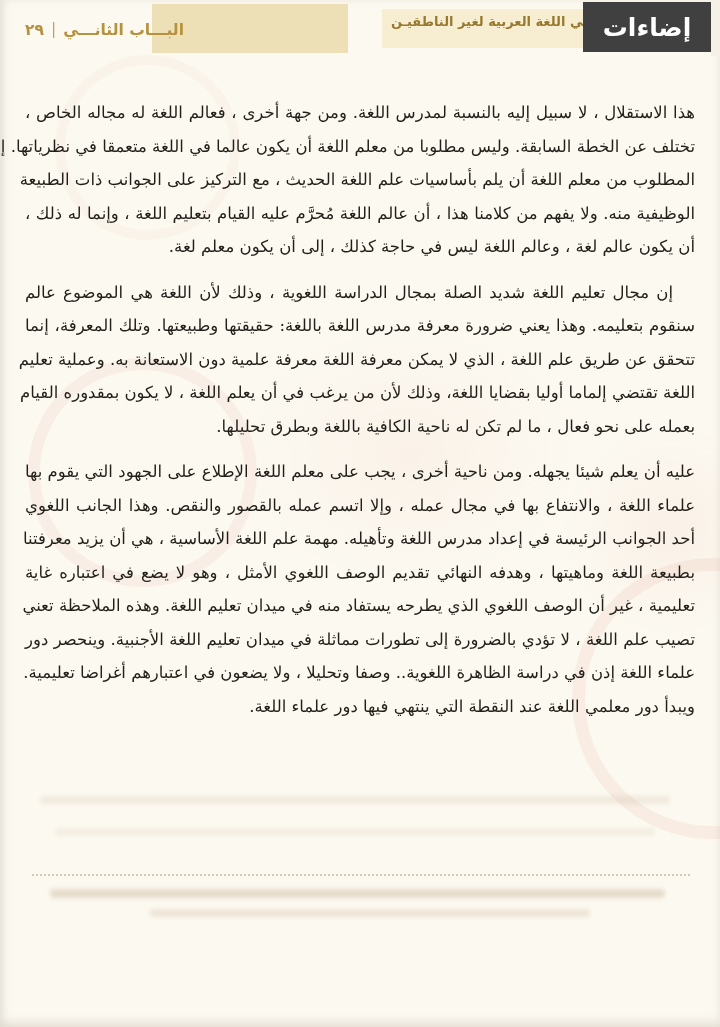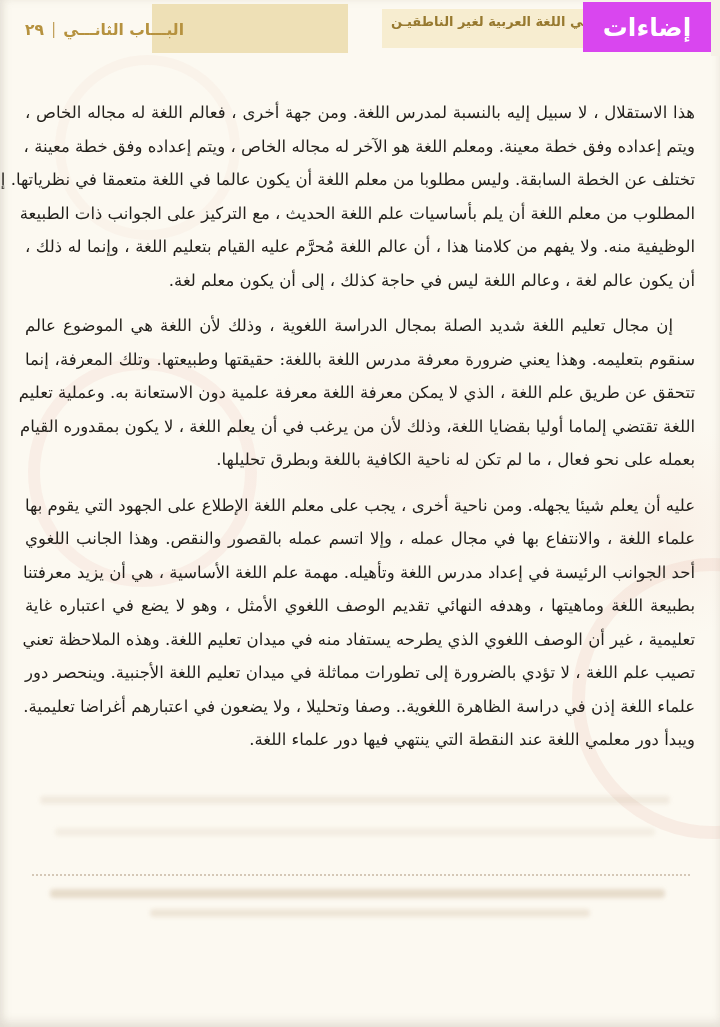--- a/index.html
+++ b/index.html
@@ -7,21 +7,21 @@
     position:relative; width:720px; height:1027px; margin:0 auto;
     background:#fcf9f1; overflow:hidden;
     font-family:"DejaVu Sans", sans-serif;
     box-shadow:inset 0 -6px 10px rgba(120,110,90,.12), inset 4px 0 8px rgba(120,110,90,.10);
   }
   
   .band-dark  { position:absolute; left:152px; top:4px;  width:196px; height:49px; background:#eee0b6; }
   .band-light { position:absolute; left:347px; top:9px;  width:236px; height:39px; background:#f7edd0;
                 display:flex; align-items:center; justify-content:flex-end;margin-left:35px; }
   .band-title { direction:rtl; font-size:13px; font-weight:bold; color:#97792f; letter-spacing:.2px; }
-  .tab-gold   { position:absolute; left:583px; top:2px;  width:128px; height:50px; background:#d946ef;
+  .tab-gold   { position:absolute; left:583px; top:2px;  width:128px; height:50px; background:#404040;
                 display:flex; align-items:center; justify-content:center; }
   .tab-label  { color:#ffffff; font-size:25px; font-weight:bold; direction:rtl; }
   .page-edge-right { position:absolute; left:711px; top:0; width:9px; height:56px; background:#f5f1e6; }
   .corner { position:absolute; left:25px; top:16px; height:28px; display:flex; direction:rtl;
             align-items:center; gap:7px; color:#b6923f; font-size:15.5px; font-weight:bold; }
   .corner .divider { font-weight:normal; color:#c2a25d; transform:translateY(-1px); }
   
   .content { position:absolute; left:25px; top:84px; width:670px; direction:rtl;
              color:#221f1a; font-size:16.5px; font-family:"DejaVu Serif", serif; }
   .para { margin:12px 0 11px 0; }
@@ -69,21 +69,20 @@
   <div class="page-edge-right"></div>
   <div class="corner">
     <span>البـــاب الثانـــي</span>
     <span class="divider">|</span>
     <span>٢٩</span>
   </div>
 
   <div class="content">
     <div class="para">
       <div class="line">هذا الاستقلال ، لا سبيل إليه بالنسبة لمدرس اللغة. ومن جهة أخرى ، فعالم اللغة له مجاله الخاص ،</div>
-      <div class="line">ويتم إعداده وفق خطة معينة. ومعلم اللغة هو الآخر له مجاله الخاص ، ويتم إعداده وفق خطة معينة ،</div>
       <div class="line">تختلف عن الخطة السابقة. وليس مطلوبا من معلم اللغة أن يكون عالما في اللغة متعمقا في نظرياتها. إن</div>
       <div class="line">المطلوب من معلم اللغة أن يلم بأساسيات علم اللغة الحديث ، مع التركيز على الجوانب ذات الطبيعة</div>
       <div class="line">الوظيفية منه. ولا يفهم من كلامنا هذا ، أن عالم اللغة مُحرَّم عليه القيام بتعليم اللغة ، وإنما له ذلك ،</div>
       <div class="line pl">أن يكون عالم لغة ، وعالم اللغة ليس في حاجة كذلك ، إلى أن يكون معلم لغة.</div>
     </div>
     <div class="para">
       <div class="line pi">إن مجال تعليم اللغة شديد الصلة بمجال الدراسة اللغوية ، وذلك لأن اللغة هي الموضوع عالم</div>
       <div class="line">سنقوم بتعليمه. وهذا يعني ضرورة معرفة مدرس اللغة باللغة: حقيقتها وطبيعتها. وتلك المعرفة، إنما</div>
       <div class="line">تتحقق عن طريق علم اللغة ، الذي لا يمكن معرفة اللغة معرفة علمية دون الاستعانة به. وعملية تعليم</div>
       <div class="line">اللغة تقتضي إلماما أوليا بقضايا اللغة، وذلك لأن من يرغب في أن يعلم اللغة ، لا يكون بمقدوره القيام</div>

